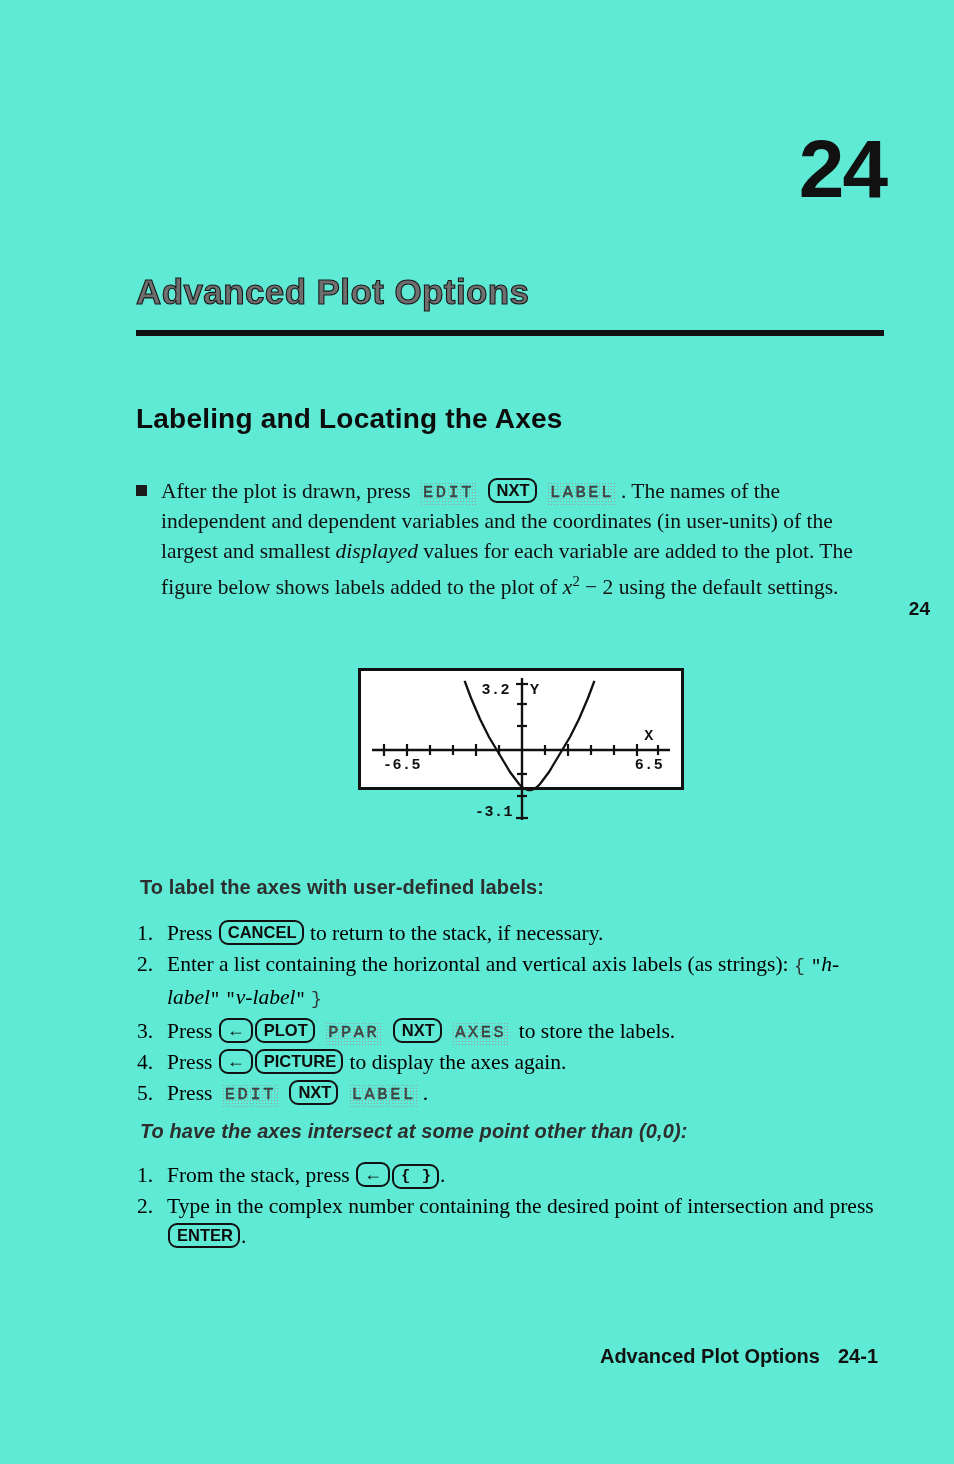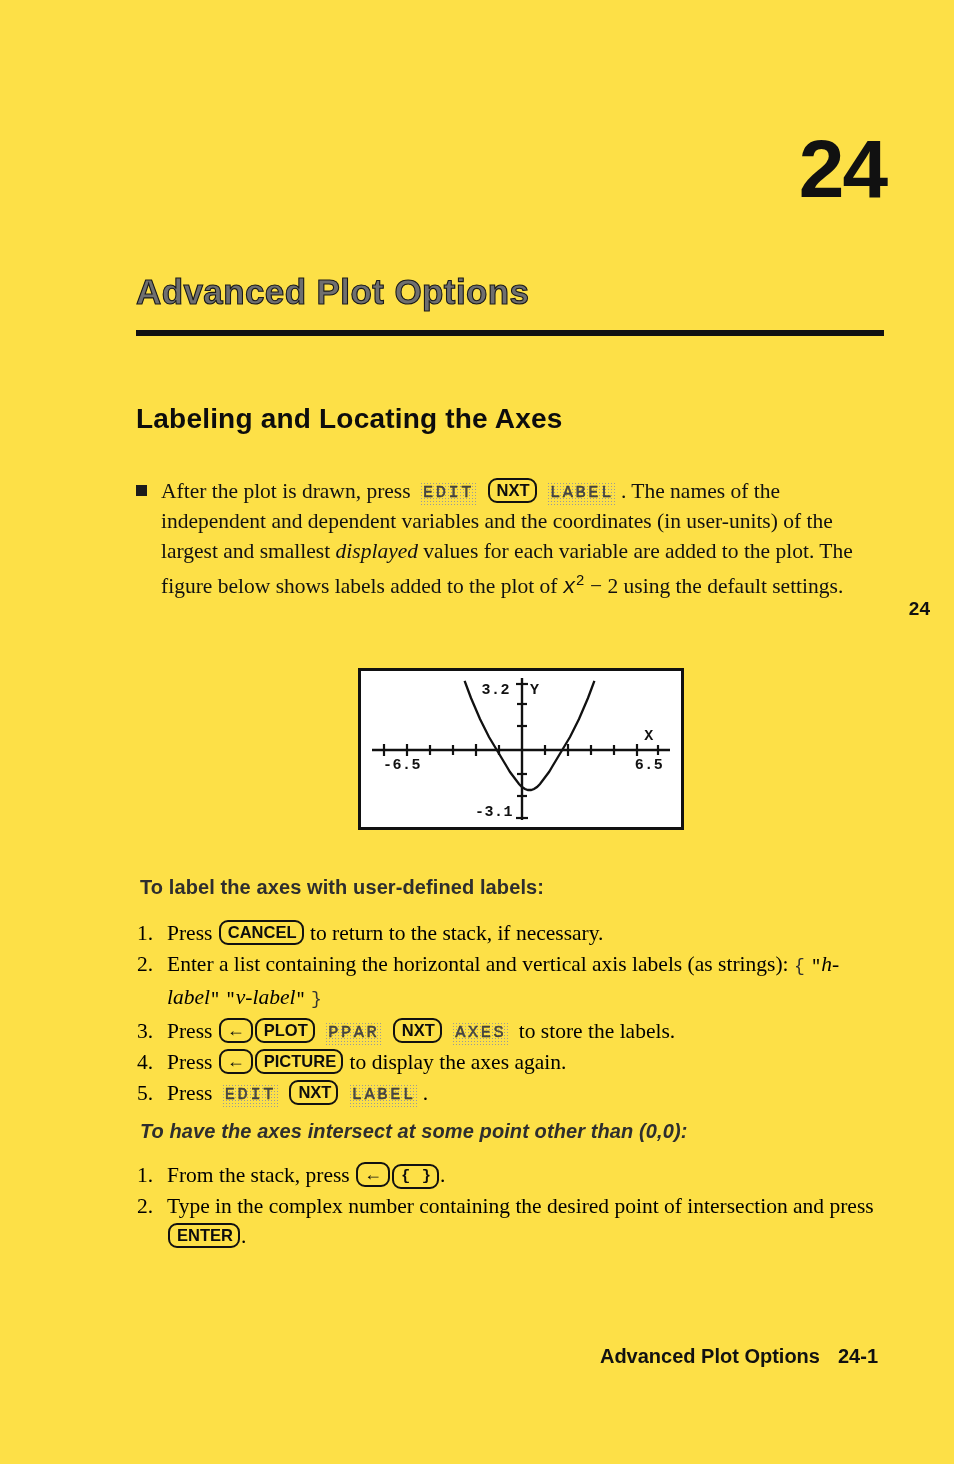--- a/index.html
+++ b/index.html
@@ -13,21 +13,21 @@
     position: relative;
     font-family: "Liberation Serif", serif;
     color: #000000;
     overflow: hidden;
   }
 
   
   .page {
     position: absolute;
     inset: 0;
-    background: #fde047;
+    background: #5eead4;
   }
 
   
   .chapter-number {
     position: absolute;
     right: 68px;
     top: 128px;
     font-family: "Liberation Sans", sans-serif;
     font-weight: bold;
     font-size: 82px;
@@ -152,41 +152,41 @@
   .lcd {
     font-family: "Liberation Mono", monospace;
     font-size: 18px;
     color: #333;
     letter-spacing: 1px;
   }
   .ital { font-style: italic; }
   .mono-q { font-family: "Liberation Mono", monospace; font-size: 17px; }
 
   
-  .math { font-family: Liberation Mono, monospace; font-style: italic; text-align: center; }
+  .math { font-family: Liberation Serif, serif; font-style: italic; text-align: center; }
   .math sup { font-style: normal; font-size: 0.68em; vertical-align: 0.52em; }
 
   
   .margin-tab {
     position: absolute;
     right: 24px;
     top: 598px;
     font-family: "Liberation Sans", sans-serif;
     font-weight: bold;
     font-size: 19px;
     color: #111;
   }
 
   
   .figure-wrap {
     position: absolute;
     left: 358px;
     top: 668px;
     width: 326px;
-    height: 162px;
+    height: 122px;
     border-radius: 10px;
   }
   .figure-frame {
     position: absolute;
     inset: 0;
     border: 3px solid #111;
     background: #fff;
   }
   .plot-svg { position: absolute; inset: 0; }
   .lcd-text {

